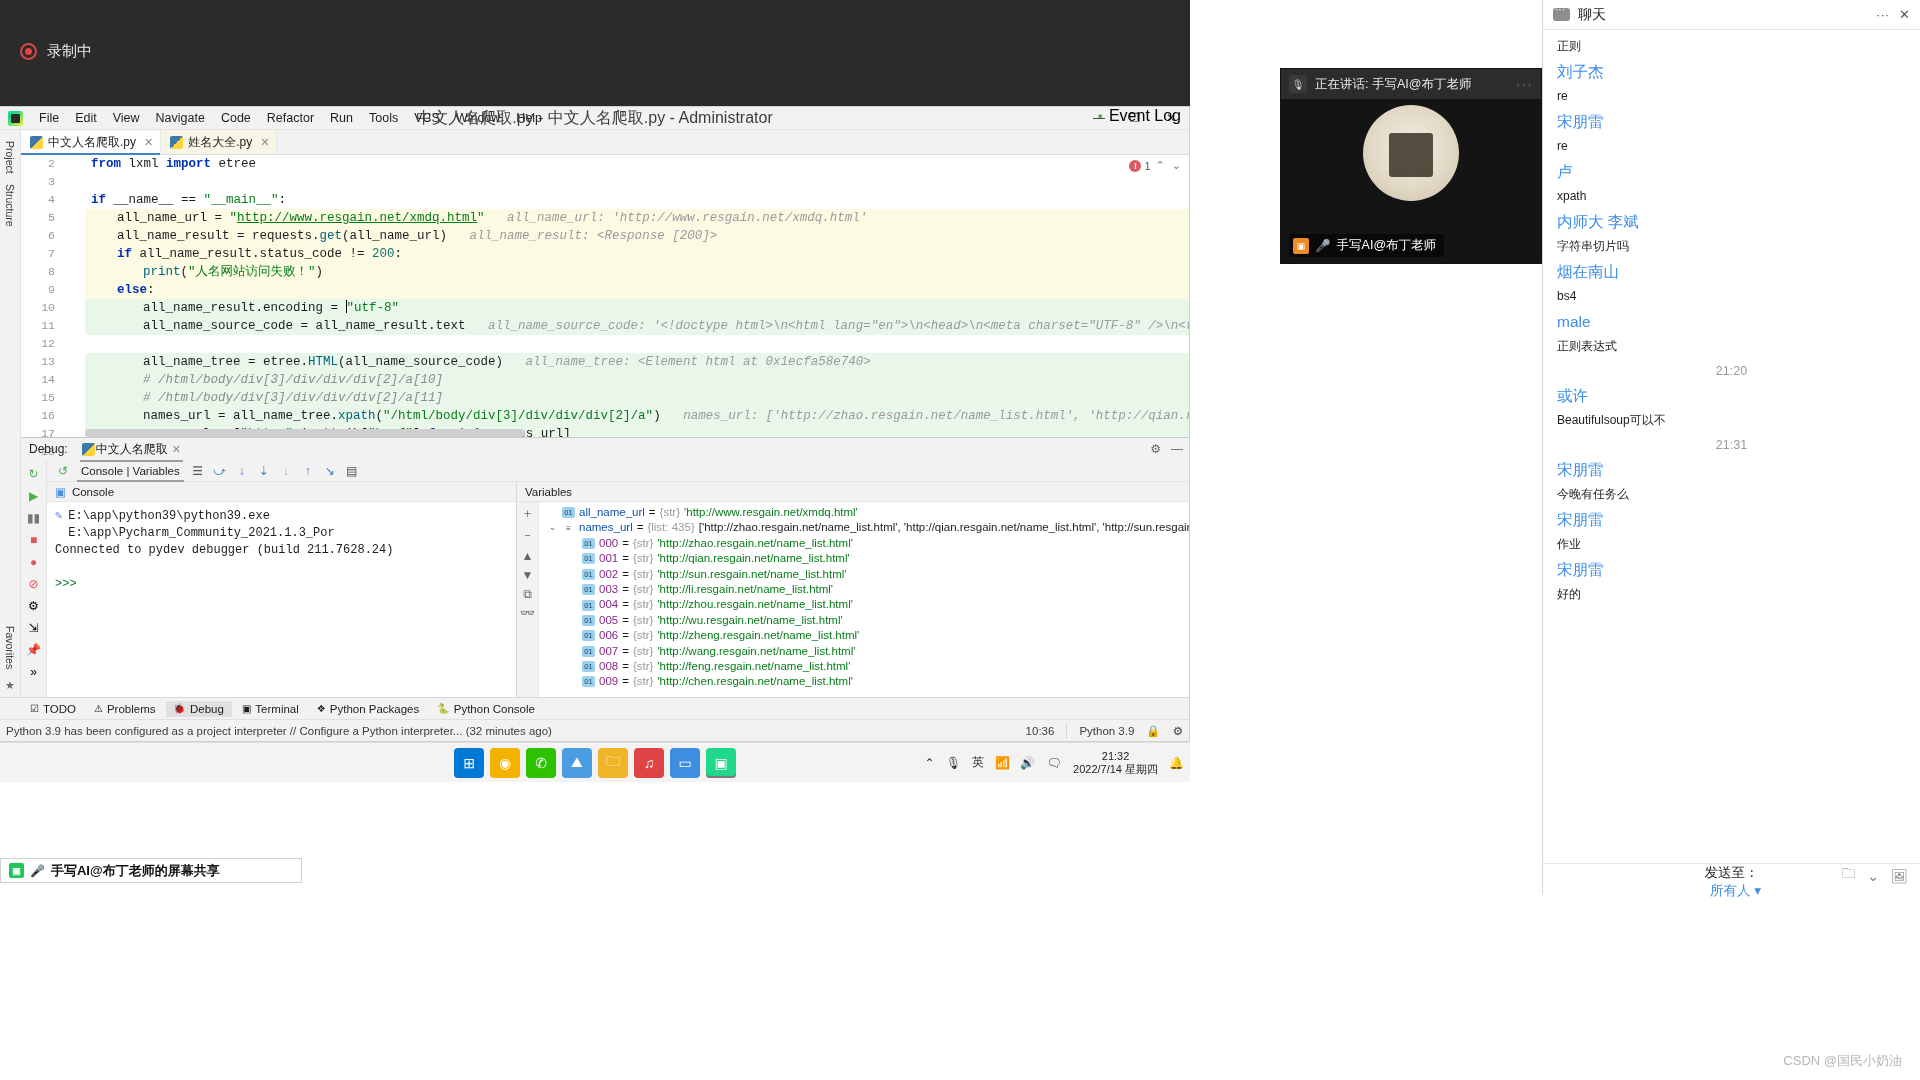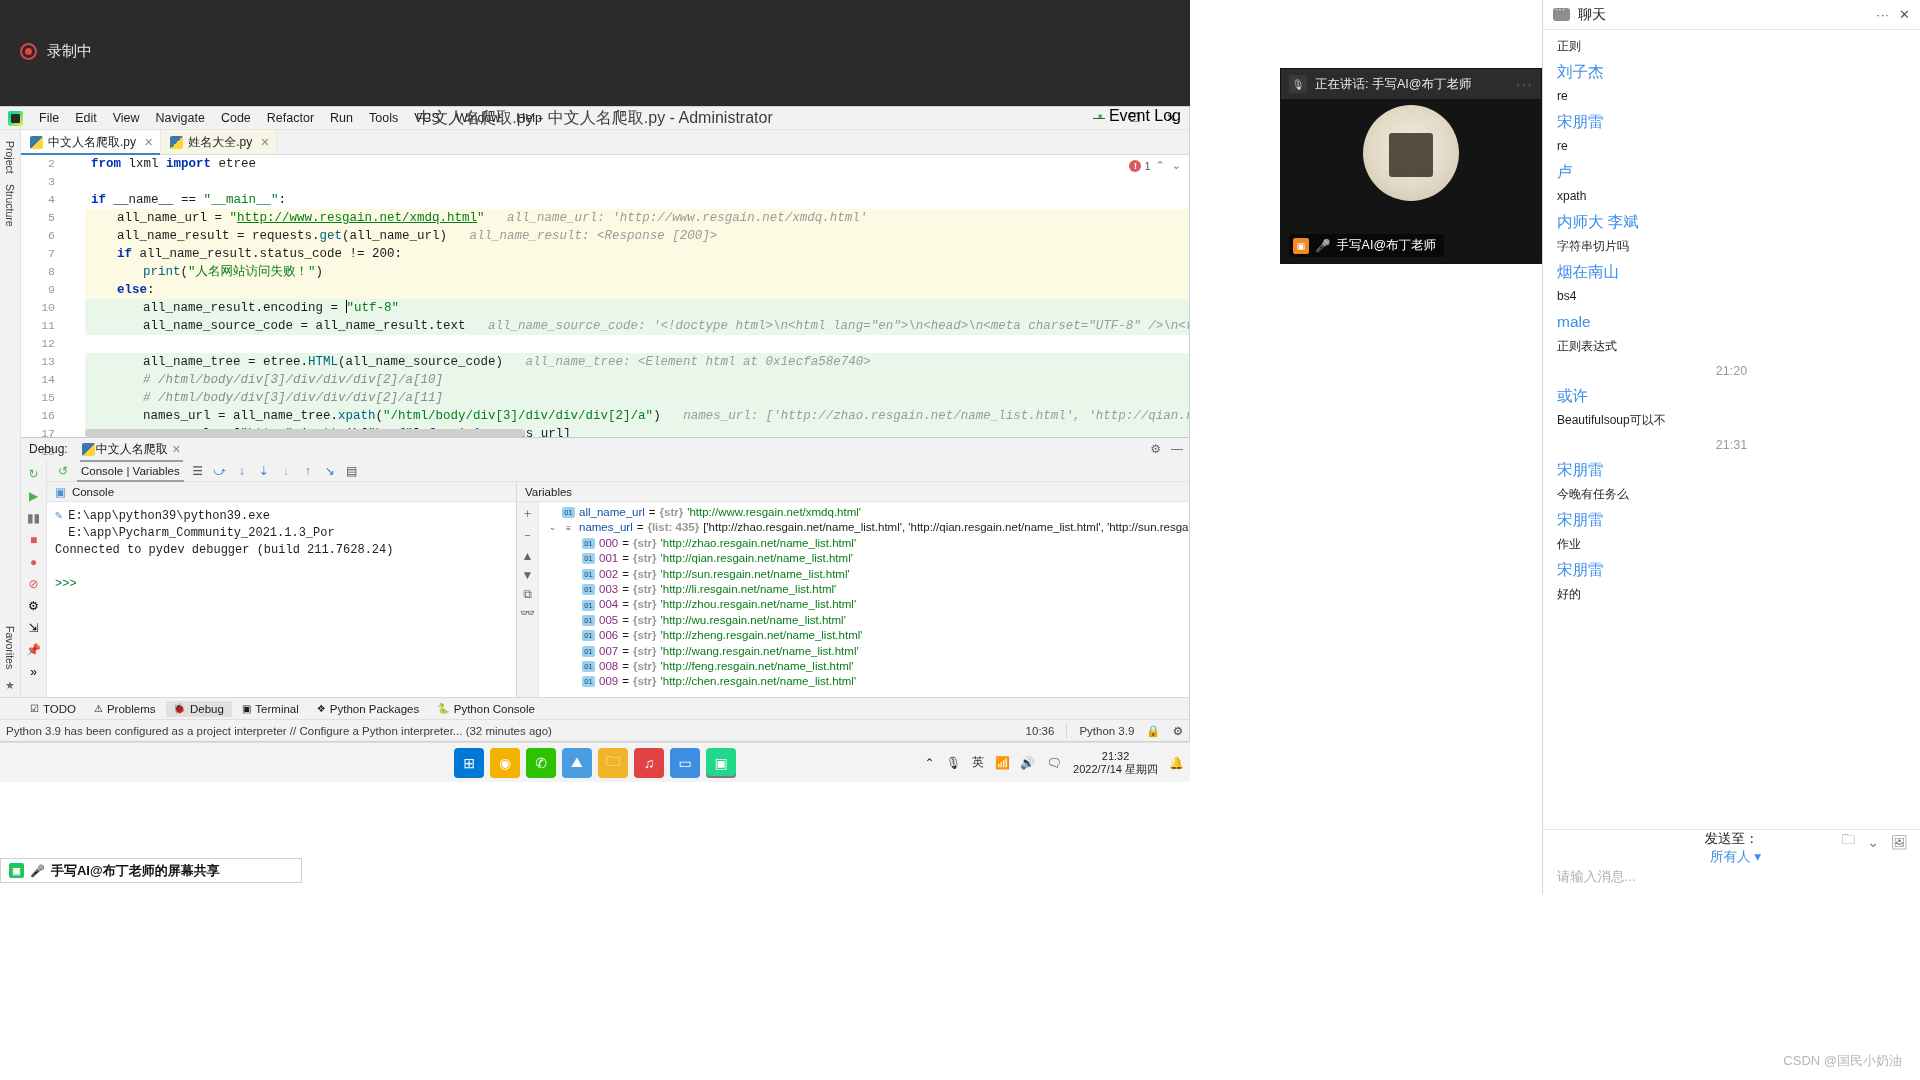--- a/index.html
+++ b/index.html
@@ -130,21 +130,21 @@
   }
   .cline {
     height: 18px; line-height: 18px; white-space: pre; padding-left: 6px;
     position: relative;
   }
   .cline.hl-exec { background: #e9f7ea; }
   .cline.hl-soft { background: #fcfae3; }
   .kw { color: #0033b3; font-weight: bold; }
   .str { color: #067d17; }
   .strlink { color: #067d17; text-decoration: underline; }
-  .num { color: #0f172a; }
+  .num { color: #0f766e; }
   .fn { color: #00627a; }
   .cmt { color: #8c8c8c; font-style: italic; }
   .hint { color: #9b9b9b; font-style: italic; }
   .plain { color: #1d1d1d; }
   .caret {
     display: inline-block; width: 1px; height: 13px; background: #000;
     vertical-align: -2px;
   }
 
   .err-badge {
@@ -245,21 +245,21 @@
   .vrow .tw { width: 11px; color: #666; font-size: 9px; text-align:center; flex:none; }
   .chip {
     width: 13px; height: 11px; background: #9bd1f0; color: #1a3f5c;
     font-size: 7.5px; line-height: 11px; text-align: center;
     border-radius: 2px; font-family: "Liberation Sans", sans-serif; flex: none;
   }
   .chip.list { background: #fff; color: #444; border: none; font-size: 8px;
     display:flex; flex-direction:column; justify-content:center; }
   .vname { color: #0f52a8; }
   .vname.idx { color: #8a2a8a; }
-  .vtype { color: #9a9a9a; font-weight: bold; }
+  .vtype { color: #9a9a9a; }
   .vval { color: #067d17; }
   .vval.plainv { color: #1d1d1d; }
 
   
   .tw-bar {
     height: 22px; background: #f2f2f2; border-top: 1px solid #d9d9d9;
     display: flex; align-items: center; gap: 2px; padding-left: 22px;
     font-size: 11.5px; color: #1d1d1d; position: relative; flex:none;
   }
   .tw-item { display: flex; align-items: center; gap: 4px; padding: 2px 8px; }
@@ -801,21 +801,20 @@
         <span class="send-to-val">
           <span>所有人</span>
           <span>▾</span>
         </span>
         <span class="send-row-right">
           <span>🗀</span>
           <span>⌄</span>
           <span>🖼</span>
         </span>
       </div>
-      <div class="msg-input">请输入消息...</div>
     </div>
   </div>
 
   <div class="video-float">
     <div class="vf-head">
       <span class="mic-ico">🎙</span>
       <span>正在讲话: 手写AI@布丁老师</span>
       <span class="vf-dots">···</span>
     </div>
     <div class="vf-body">

